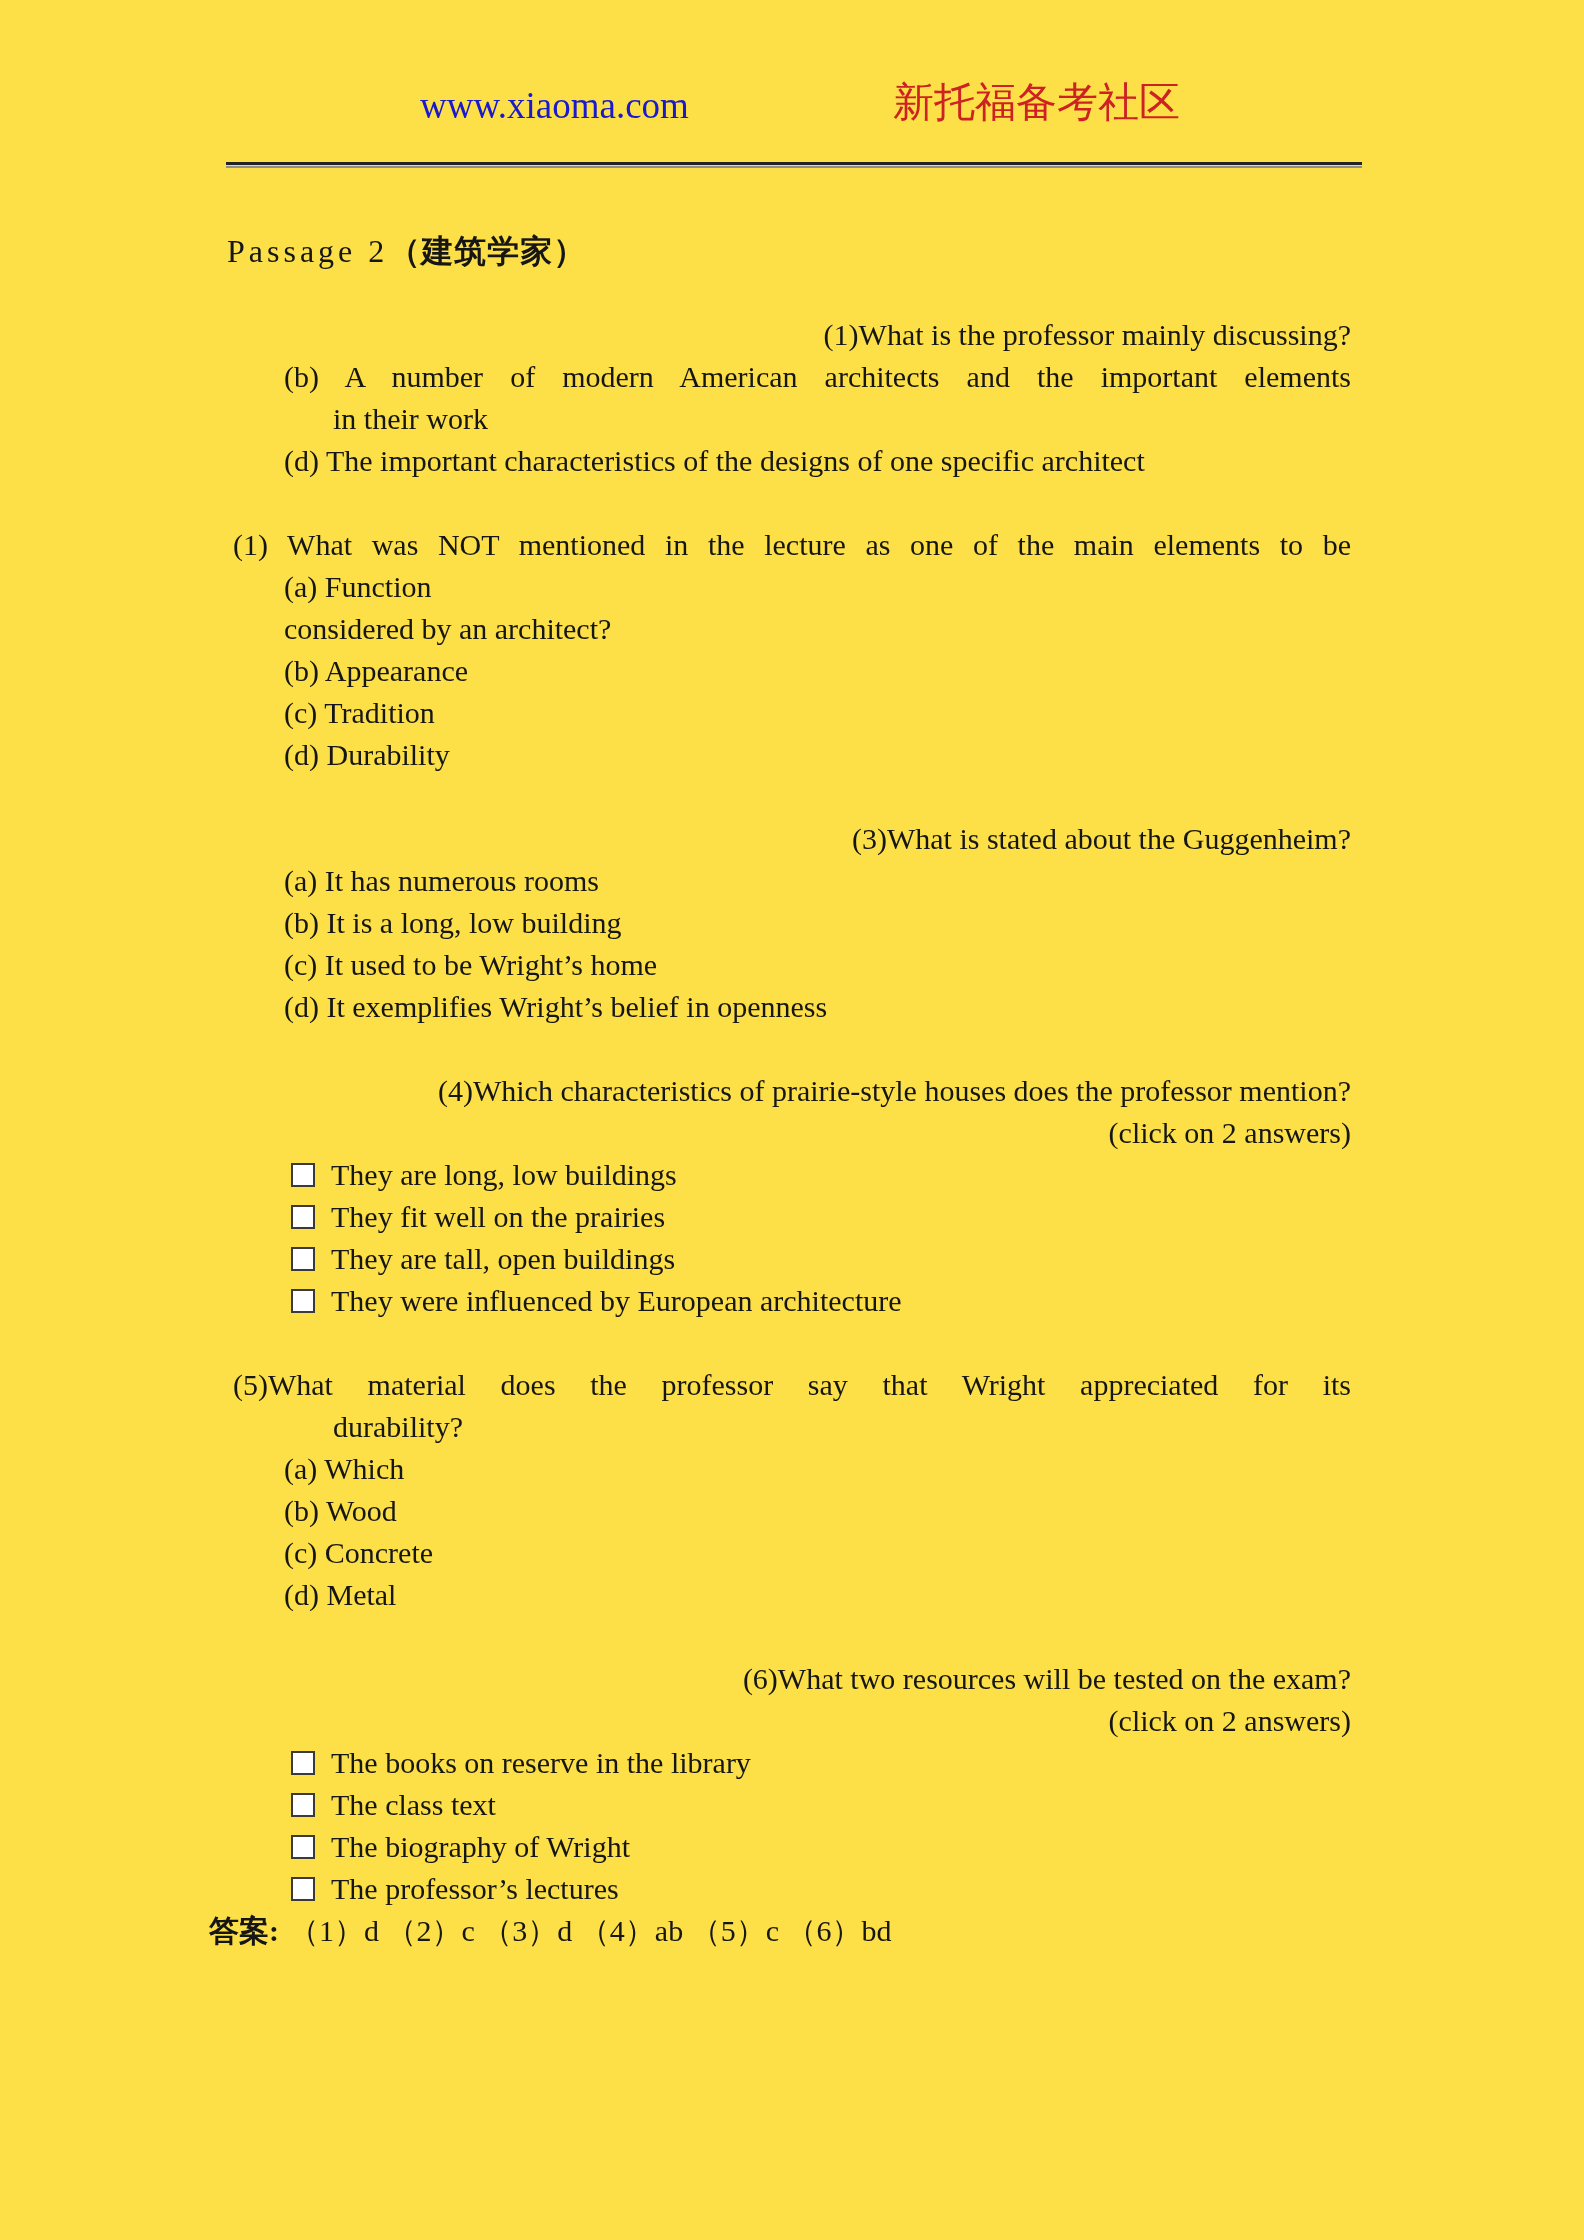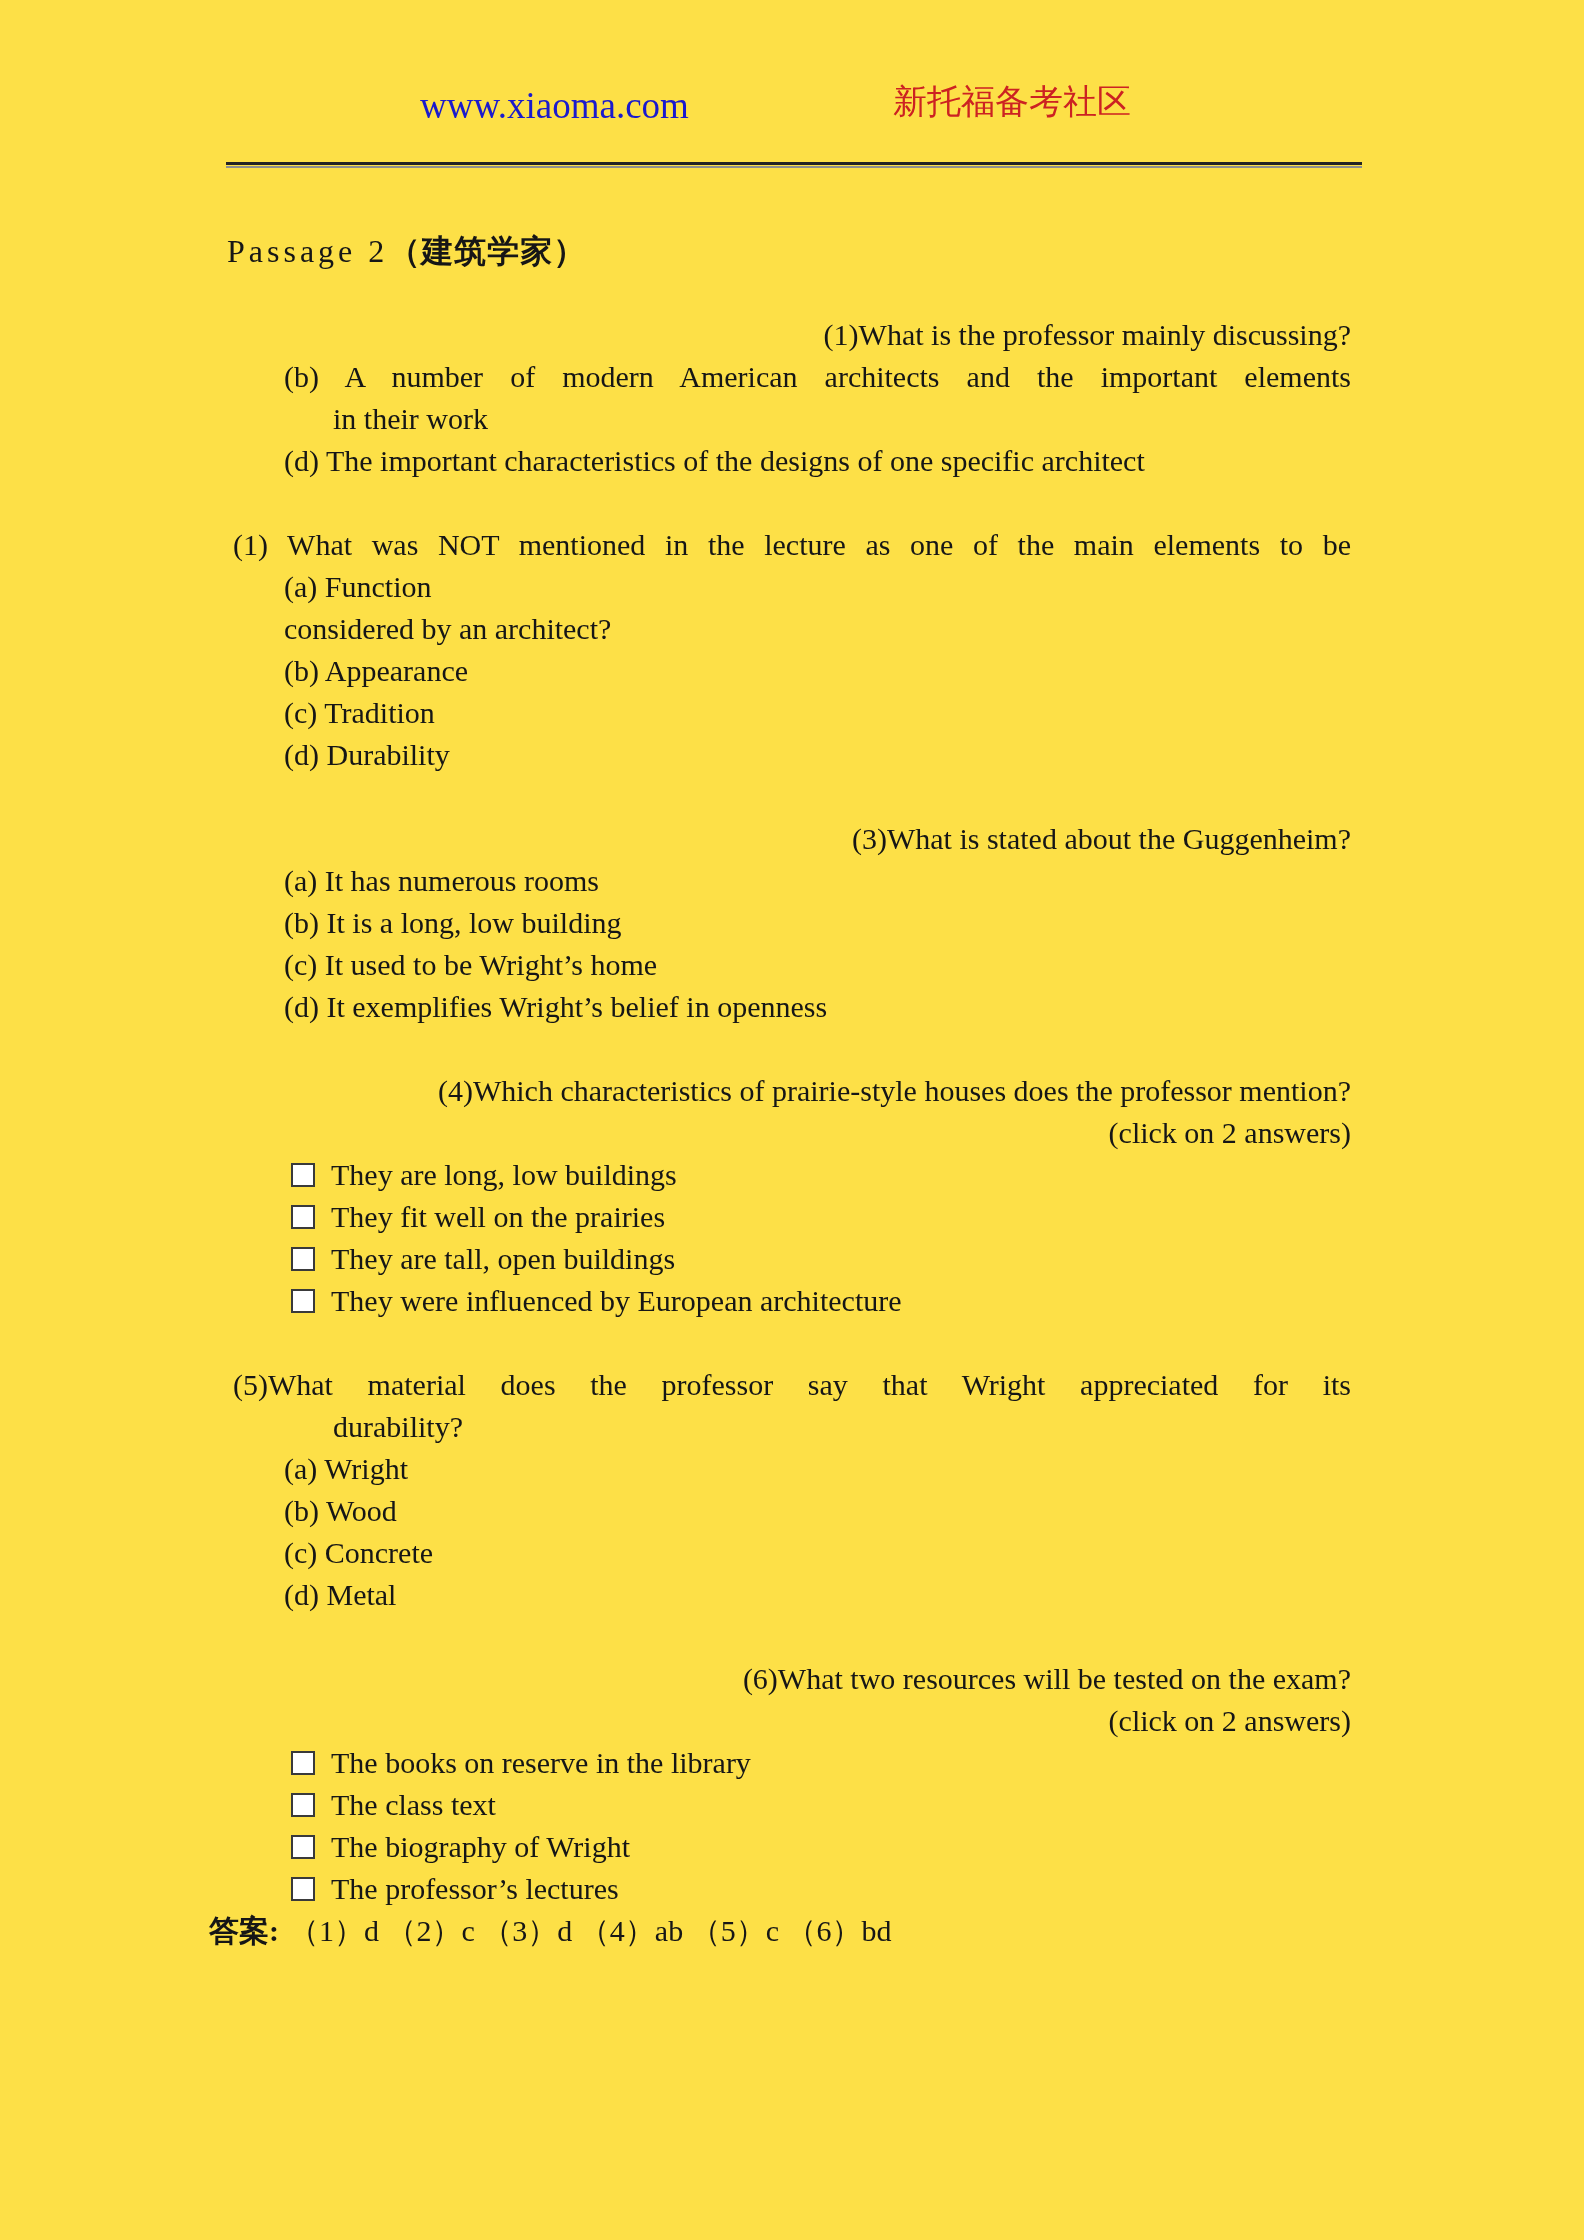--- a/index.html
+++ b/index.html
@@ -12,21 +12,21 @@
     overflow:hidden;
   }
   
   .hdr-url {
     position:absolute; left:420px; top:86px;
     font-size:37px; line-height:40px;
     color:#1a1acd;
   }
   .hdr-community {
     position:absolute; left:893px; top:80px;
-    font-size:34px; line-height:44px;
+    font-size:41px; line-height:44px;
     color:#cc2222;
   }
   .hdr-rule {
     position:absolute; left:226px; top:162px;
     width:1136px; height:1px;
     border-top:3px solid #242424;
     border-bottom:2px solid #8f8f8f;
   }
   
   .flow {
@@ -110,21 +110,21 @@
             <span>They are tall, open buildings</span>
           </div>
           <div class="line cb-row">
             <span class="cbox"></span>
             <span>They were influenced by European architecture</span>
           </div>
         </div>
         <div class="question-block">
           <div class="line indent-0 justify">(5)What material does the professor say that Wright appreciated for its</div>
           <div class="line indent-2">durability?</div>
-          <div class="line indent-1">(a) Wright</div>
+          <div class="line indent-1">(a) Which</div>
           <div class="line indent-1">(b) Wood</div>
           <div class="line indent-1">(c) Concrete</div>
           <div class="line indent-1">(d) Metal</div>
         </div>
         <div class="question-block">
           <div class="line indent-0">(6)What two resources will be tested on the exam?</div>
           <div class="line indent-0">(click on 2 answers)</div>
           <div class="line cb-row">
             <span class="cbox"></span>
             <span>The books on reserve in the library</span>

